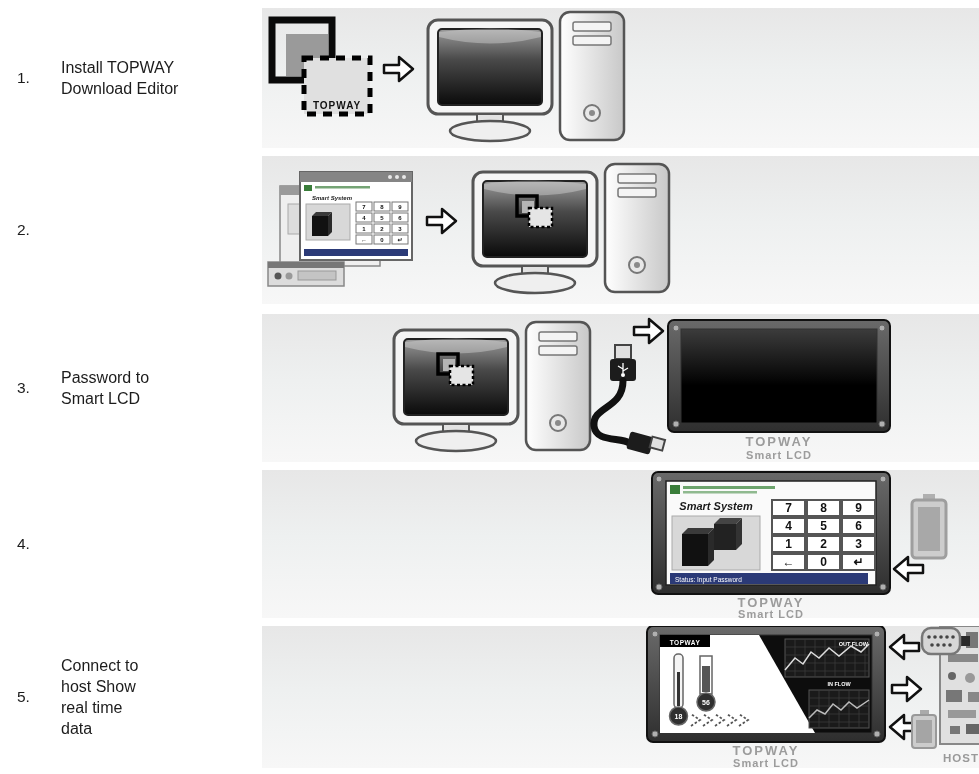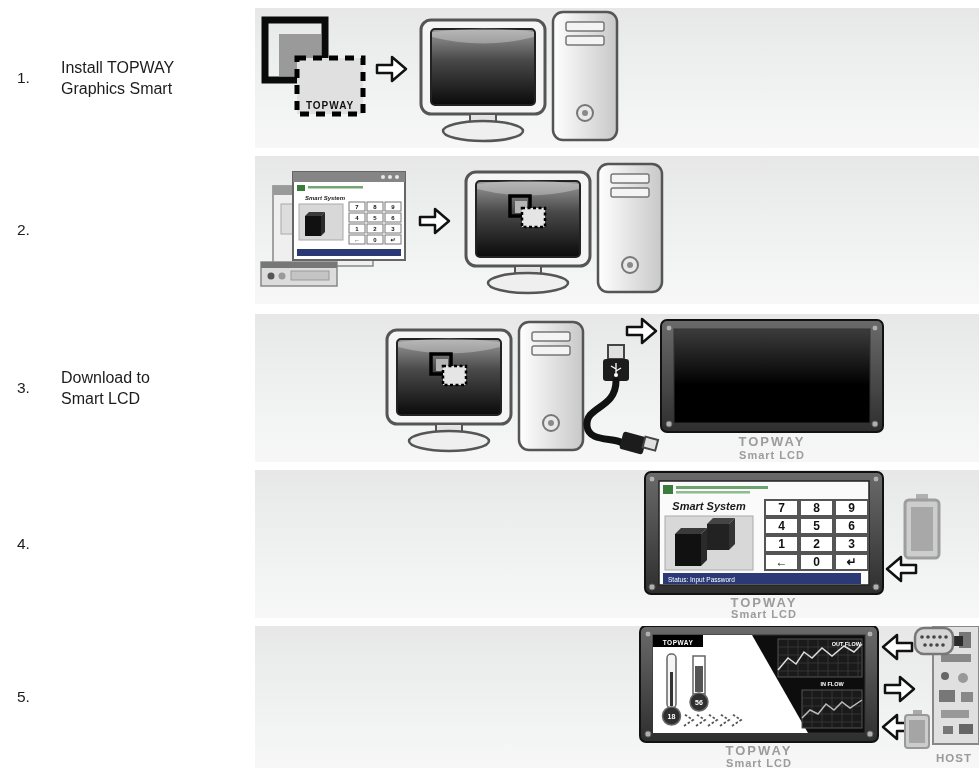--- a/index.html
+++ b/index.html
@@ -7,21 +7,21 @@
   .page { position:relative; width:979px; height:774px; overflow:hidden; }
   .row { position:absolute; left:0; width:979px; display:flex; }
   .row1 { top:8px;   height:140px; }
   .row2 { top:156px; height:148px; }
   .row3 { top:314px; height:148px; }
   .row4 { top:470px; height:148px; }
   .row5 { top:626px; height:142px; }
   .step { width:255px; display:flex; align-items:center; padding-left:17px; background:#fff; }
   .step-num { width:30px; font-size:15.5px; color:#1c1c1c; flex:none; }
   .step-label { font-size:16px; line-height:21px; color:#1c1c1c; white-space:pre-line; margin-left:14px; }
-  .band { flex:1; position:relative; background:linear-gradient(180deg,#e7e7e7 0%,#eef0f0 45%,#f7f7f7 100%); }
+  .band { flex:1; position:relative; background:linear-gradient(180deg,#e7e7e7 0%,#eef0f0 45%,#f7f7f7 100%);margin-left:7px; }
   .band svg { display:block; position:absolute; top:0; left:0; }
   svg text { font-family:"Liberation Sans",sans-serif; }
 </style>
 </head>
 <body>
 
 <svg width="0" height="0" style="position:absolute" aria-hidden="true">
   <defs>
     <linearGradient id="gTower" x1="0" y1="0" x2="1" y2="0">
       <stop offset="0" stop-color="#ffffff"></stop>
@@ -42,21 +42,21 @@
     </linearGradient>
   </defs>
 </svg>
 
 <div class="page">
 
   <div class="row row1">
     <div class="step">
       <span class="step-num">1.</span>
       <span class="step-label">Install TOPWAY
-Graphics Smart</span>
+Download Editor</span>
     </div>
     <div class="band">
       <svg width="724" height="140" viewBox="0 0 724 140">
         <g transform="translate(10,12)">
           <rect x="0" y="0" width="60" height="60" fill="none" stroke="#0a0a0a" stroke-width="7"></rect>
           <rect x="14" y="14" width="42" height="42" fill="#9a9a9a"></rect>
           <rect x="32" y="38" width="66" height="56" fill="#e0e0e0" stroke="#000" stroke-width="5" stroke-dasharray="9 7"></rect>
           <text x="65" y="89" text-anchor="middle" font-size="10" font-weight="bold" letter-spacing="1" fill="#111">TOPWAY</text>
         </g>
         <g transform="translate(122,48)">
@@ -165,21 +165,21 @@
             <ellipse cx="68" cy="123" rx="40" ry="10" fill="#efefef" stroke="#555" stroke-width="2.5"></ellipse>
           </g>
         </g>
       </svg>
     </div>
   </div>
 
   <div class="row row3">
     <div class="step">
       <span class="step-num">3.</span>
-      <span class="step-label">Download to
+      <span class="step-label">Password to
 Smart LCD</span>
     </div>
     <div class="band">
       <svg width="724" height="148" viewBox="0 0 724 148">
         <g transform="translate(126,4)">
           <g>
             <rect x="138" y="4" width="64" height="128" rx="10" fill="url(#gTower)" stroke="#555" stroke-width="2.5"></rect>
             <rect x="151" y="14" width="38" height="9" rx="2" fill="#f4f4f4" stroke="#777" stroke-width="1.5"></rect>
             <rect x="151" y="28" width="38" height="9" rx="2" fill="#f4f4f4" stroke="#777" stroke-width="1.5"></rect>
             <circle cx="170" cy="105" r="8" fill="#e8e8e8" stroke="#777" stroke-width="2"></circle>
@@ -287,20 +287,24 @@
         </g>
         <text x="509" y="137" text-anchor="middle" font-size="13" font-weight="bold" letter-spacing="2" fill="#9c9c9c">TOPWAY</text>
         <text x="509" y="148" text-anchor="middle" font-size="11" font-weight="bold" letter-spacing="1" fill="#9c9c9c">Smart LCD</text>
       </svg>
     </div>
   </div>
 
   <div class="row row5">
     <div class="step">
       <span class="step-num">5.</span>
+      <span class="step-label">Connect to
+host Show
+real time
+data</span>
     </div>
     <div class="band">
       <svg width="724" height="142" viewBox="0 0 724 142">
         <g transform="translate(385,0)">
           <rect x="0" y="0" width="238" height="116" rx="6" fill="url(#gFrame)" stroke="#111" stroke-width="2"></rect>
           <circle cx="8" cy="8" r="3" fill="#b0b0b0" stroke="#666" stroke-width="1"></circle>
           <circle cx="230" cy="8" r="3" fill="#b0b0b0" stroke="#666" stroke-width="1"></circle>
           <circle cx="8" cy="108" r="3" fill="#b0b0b0" stroke="#666" stroke-width="1"></circle>
           <circle cx="230" cy="108" r="3" fill="#b0b0b0" stroke="#666" stroke-width="1"></circle>
           <rect x="13" y="9" width="212" height="98" fill="#0d0d0d" stroke="#333" stroke-width="1"></rect>

